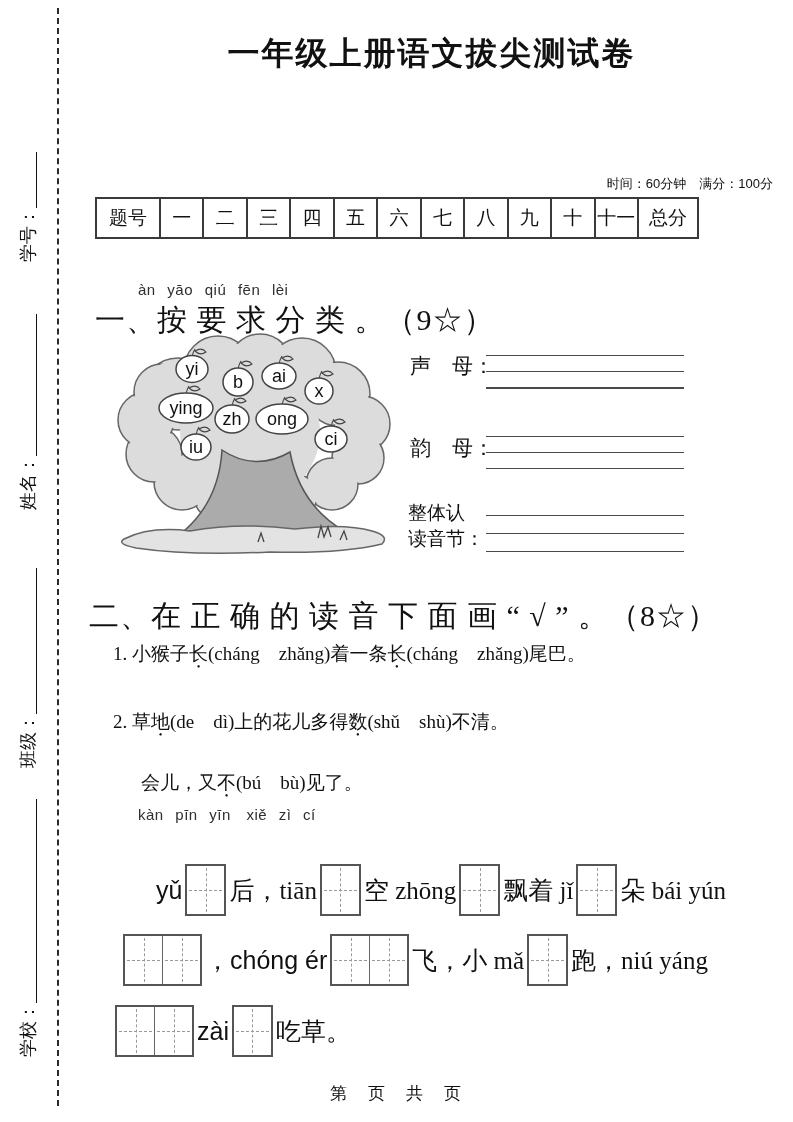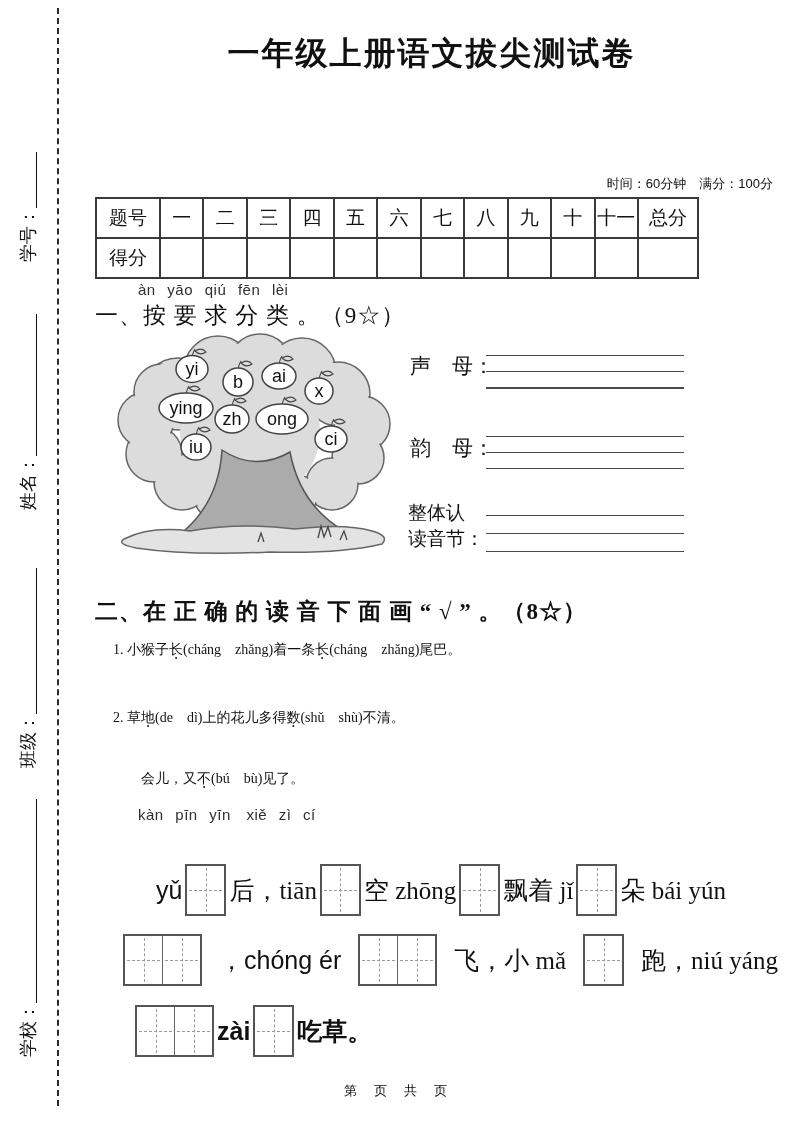--- a/index.html
+++ b/index.html
@@ -20,45 +20,45 @@
             font-family:"Liberation Sans","DejaVu Sans",sans-serif;}
   .info{right:20px;top:166px;font-size:13px;font-family:"Liberation Sans","DejaVu Sans",sans-serif;margin-top:9px;}
 
   
   table.score{left:95px;top:197px;position:absolute;border-collapse:collapse;table-layout:fixed;width:604px;}
   table.score td{border:2px solid #3a3a3a;height:38px;text-align:center;font-size:19px;padding:0;}
 
   
   .pinyin-line{font-size:15px;color:#2f2f2f;letter-spacing:.5px;word-spacing:7px;
                font-family:"Liberation Sans","DejaVu Sans",sans-serif;}
-  .sec-head{font-size:23px;letter-spacing:1px;}
+  .sec-head{font-size:30px;letter-spacing:1px;}
 
   
   .staff{width:198px;}
   .staff .sline{border-top:1.2px solid #4a4a4a;height:15px;}
   .cat-label{font-size:21px;}
   .cat-label2{font-size:19px;line-height:26px;}
 
   
-  .item{font-size:14px;white-space:nowrap;}
+  .item{font-size:19px;white-space:nowrap;}
   .emdot{position:relative;}
   .emdot::after{content:"•";position:absolute;left:50%;transform:translateX(-50%);
                 bottom:-0.72em;font-size:0.55em;color:#111;}
 
   
   .wrow{display:flex;align-items:center;font-size:25px;white-space:nowrap;
         font-family:"Liberation Sans","DejaVu Sans",sans-serif;}
   .wrow .zh{font-family:"Liberation Serif","DejaVu Serif",serif;text-align:center;}
   .box{display:inline-flex;border:2px solid #555;height:48px;margin:0 3px;}
   .cell{position:relative;width:37px;height:48px;}
   .cell + .cell{border-left:1.6px solid #666;}
   .cell::before{content:"";position:absolute;left:50%;top:2px;bottom:2px;border-left:1px dashed #9a9a9a;}
   .cell::after{content:"";position:absolute;top:50%;left:2px;right:2px;border-top:1px dashed #9a9a9a;}
 
-  .footer{left:0;right:0;top:1082px;text-align:center;font-size:13px;letter-spacing:2px;
+  .footer{left:0;right:0;top:1082px;text-align:center;font-size:17px;letter-spacing:2px;
           font-family:"Liberation Sans","DejaVu Sans",sans-serif;}
 </style>
 </head>
 <body>
 
 <div class="page">
 
   <div class="abs binding-line"></div>
 
   <div class="abs side-field" style="left:-27px;top:192px;width:110px;">
@@ -105,35 +105,20 @@
       <td>三</td>
       <td>四</td>
       <td>五</td>
       <td>六</td>
       <td>七</td>
       <td>八</td>
       <td>九</td>
       <td>十</td>
       <td>十一</td>
       <td>总分</td>
-    </tr>
-    <tr>
-      <td>得分</td>
-      <td></td>
-          <td></td>
-      <td></td>
-          <td></td>
-      <td></td>
-          <td></td>
-      <td></td>
-          <td></td>
-      <td></td>
-          <td></td>
-      <td></td>
-          <td></td>
     </tr>
   </tbody>
     </table>
 
   <div class="abs pinyin-line" style="left:138px;top:281px;">àn  yāo  qiú  fēn  lèi</div>
   <div class="abs sec-head" style="left:95px;top:300px;">一、按 要 求 分 类 。（9☆）</div>
 
   <svg class="abs" style="left:110px;top:332px;" width="284" height="230" viewBox="0 0 284 230">
     <g stroke="#666" stroke-width="1.5" fill="#dcdcdc">
       <circle cx="68" cy="62" r="36"></circle>
@@ -243,21 +228,21 @@
     <div>整体认</div>
     <div>读音节：</div>
   </div>
   <div class="abs staff" style="left:486px;top:498px;">
     <div class="sline" style="border-top:none;height:17px"></div>
     <div class="sline" style="height:17px"></div>
     <div class="sline" style="height:17px"></div>
     <div style="border-top:1.2px solid #4a4a4a;height:0"></div>
   </div>
 
-  <div class="abs sec-head" style="left:95px;top:596px;font-weight:bold;">二、在 正 确 的 读 音 下 面 画 “ √ ” 。（8☆）</div>
+  <div class="abs sec-head" style="left:89px;top:596px;">二、在 正 确 的 读 音 下 面 画 “ √ ” 。（8☆）</div>
 
   <div class="abs item" style="left:113px;top:641px;">
     <span>1. 小猴子</span><span class="emdot">长</span><span>(cháng　zhǎng)着一条</span><span class="emdot">长</span><span>(cháng　zhǎng)尾巴。</span>
   </div>
   <div class="abs item" style="left:113px;top:709px;">
     <span>2. 草</span><span class="emdot">地</span><span>(de　dì)上的花儿多得</span><span class="emdot">数</span><span>(shǔ　shù)不清。</span>
   </div>
   <div class="abs item" style="left:141px;top:770px;">
     <span>会儿，又</span><span class="emdot">不</span><span>(bú　bù)见了。</span>
   </div>
@@ -277,38 +262,38 @@
     <span class="box">
         <span class="cell"></span>
       </span>
     <span class="zh">飘着 jǐ</span>
     <span class="box">
         <span class="cell"></span>
       </span>
     <span class="zh">朵 bái yún</span>
   </div>
 
-  <div class="abs wrow" style="left:120px;top:934px;gap:14px;">
+  <div class="abs wrow" style="left:120px;top:934px;">
     <span class="box">
         <span class="cell"></span>
         <span class="cell"></span>
       </span>
     <span>，chóng ér</span>
     <span class="box">
         <span class="cell"></span>
         <span class="cell"></span>
       </span>
     <span class="zh">飞，小 mǎ</span>
     <span class="box">
         <span class="cell"></span>
       </span>
     <span class="zh">跑，niú yáng</span>
   </div>
 
-  <div class="abs wrow" style="left:132px;top:1005px;font-weight:bold;">
+  <div class="abs wrow" style="left:112px;top:1005px;">
     <span class="box">
         <span class="cell"></span>
         <span class="cell"></span>
       </span>
     <span>zài</span>
     <span class="box">
         <span class="cell"></span>
       </span>
     <span class="zh">吃草。</span>
   </div>

